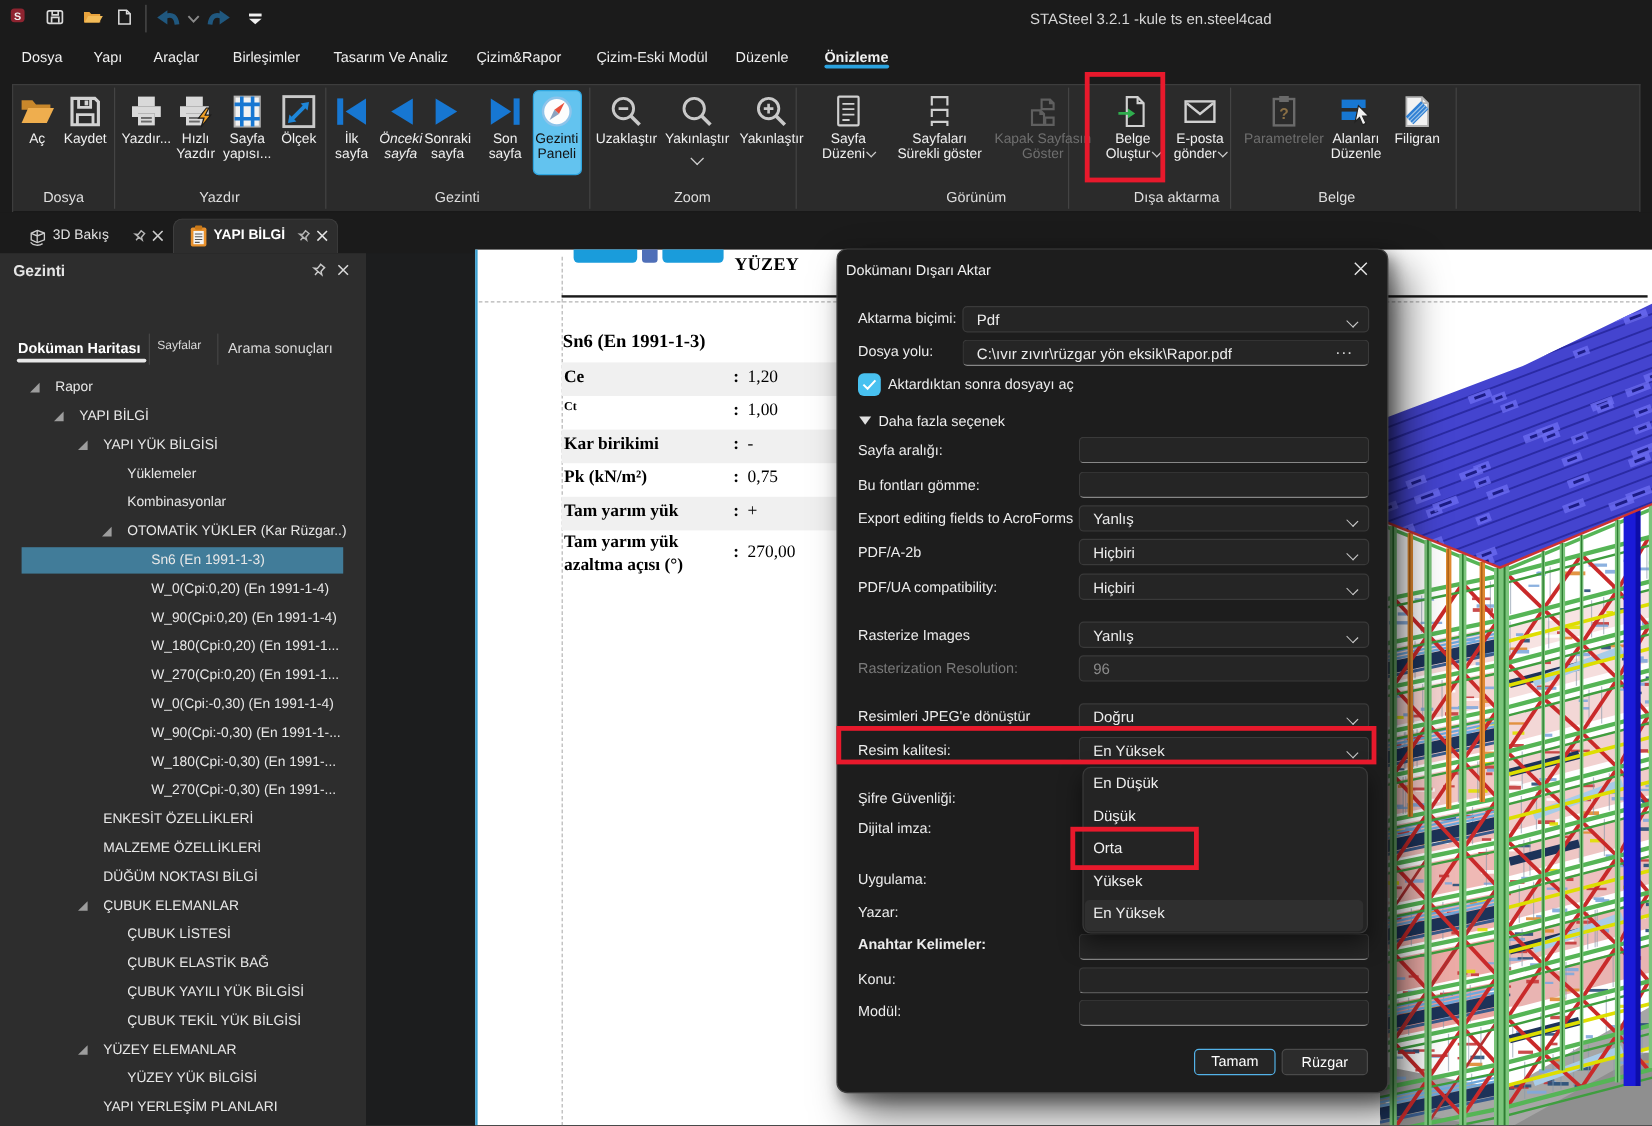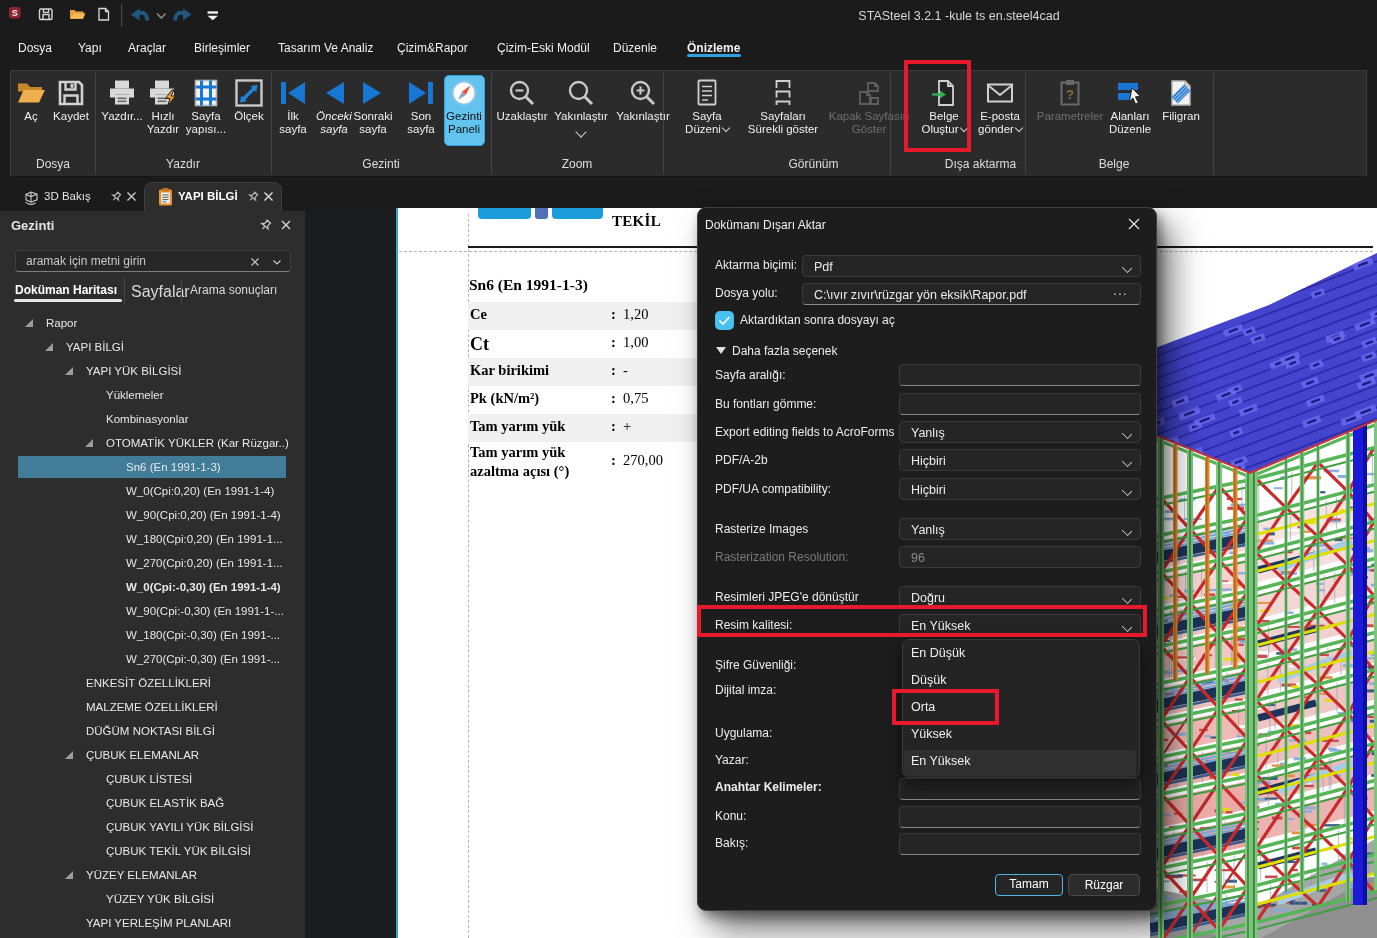--- a/index.html
+++ b/index.html
@@ -280,28 +280,28 @@
   </div>
 
   <div id="docarea"></div>
   <div id="page"></div>
   <div id="pagecontent">
   <div class="abs" style="left:468px;top:214px;width:1px;height:724px;border-left:1px dashed #b4b4b4;"></div>
   <div class="abs" style="left:399px;top:251px;width:974px;height:1px;border-top:1px dashed #b4b4b4;"></div>
   <div class="abs" style="left:478px;top:208px;width:53px;height:11px;background:#1a9cdb;border-radius:0 0 4px 4px;"></div>
   <div class="abs" style="left:535px;top:208px;width:13px;height:11px;background:#4f6fb8;border-radius:0 0 3px 3px;"></div>
   <div class="abs" style="left:552px;top:208px;width:51px;height:11px;background:#1a9cdb;border-radius:0 0 4px 4px;"></div>
-  <div class="abs serif" style="left:612px;top:213px;font-size:15px;font-weight:bold;letter-spacing:0.3px;">TEKİL</div>
+  <div class="abs serif" style="left:612px;top:213px;font-size:15px;font-weight:bold;letter-spacing:0.3px;">YÜZEY</div>
   <div class="abs" style="left:468px;top:246px;width:905px;height:2px;background:#1a1a1a;"></div>
   <div class="abs serif" style="left:469px;top:276px;font-size:15.5px;font-weight:bold;">Sn6 (En 1991-1-3)</div>
   <div class="abs" style="left:468px;top:302px;width:492px;height:28px;background:#f0f0f0;"></div>
   <div class="abs serif" style="left:470px;top:306px;font-size:14.5px;font-weight:bold;">Ce</div>
   <div class="abs serif" style="left:611px;top:306px;font-size:14.5px;font-weight:bold;">:</div>
   <div class="abs serif" style="left:623px;top:306px;font-size:14.5px;">1,20</div>
-  <div class="abs serif" style="left:470px;top:334px;font-size:18px;font-weight:bold;">Ct</div>
+  <div class="abs serif" style="left:470px;top:334px;font-size:10px;font-weight:bold;">Ct</div>
   <div class="abs serif" style="left:611px;top:334px;font-size:14.5px;font-weight:bold;">:</div>
   <div class="abs serif" style="left:623px;top:334px;font-size:14.5px;">1,00</div>
   <div class="abs" style="left:468px;top:358px;width:492px;height:28px;background:#f0f0f0;"></div>
   <div class="abs serif" style="left:470px;top:362px;font-size:14.5px;font-weight:bold;">Kar birikimi</div>
   <div class="abs serif" style="left:611px;top:362px;font-size:14.5px;font-weight:bold;">:</div>
   <div class="abs serif" style="left:623px;top:362px;font-size:14.5px;">-</div>
   <div class="abs serif" style="left:470px;top:390px;font-size:14.5px;font-weight:bold;">Pk (kN/m²)</div>
   <div class="abs serif" style="left:611px;top:390px;font-size:14.5px;font-weight:bold;">:</div>
   <div class="abs serif" style="left:623px;top:390px;font-size:14.5px;">0,75</div>
   <div class="abs" style="left:468px;top:414px;width:492px;height:28px;background:#f0f0f0;"></div>
@@ -1471,53 +1471,44 @@
   <div id="panel">
     <div class="abs" style="left:11px;top:7px;font-size:13px;font-weight:bold;color:#e4e4e4;">Gezinti</div>
     <svg class="abs" style="left:259px;top:7px" width="14" height="14" viewBox="0 0 14 14">
         <g transform="rotate(40 7 7)" stroke="#c9c9c9" stroke-width="1.2" fill="none">
           <path d="M4.2 2.6 h5.6 M5 2.6 v4.4 l-2.2 1.6 h8.4 l-2.2-1.6 v-4.4 M7 8.6 v3.8"></path>
         </g>
       </svg>
     <svg class="abs" style="left:279px;top:7px" width="14" height="14" viewBox="0 0 14 14">
         <path d="M3 3 L11 11 M11 3 L3 11" stroke="#d8d8d8" stroke-width="1.3"></path>
       </svg>
-    <div class="abs" style="left:15px;top:39px;width:276px;height:22px;background:#272727;border:1px solid #3f3f3f;border-bottom:1px solid #7f7f7f;border-radius:4px;">
-      <div class="abs" style="left:10px;top:3px;font-size:12px;color:#c9c9c9;">aramak için metni girin</div>
-      <svg class="abs" style="left:233px;top:5px" width="12" height="12" viewBox="0 0 12 12">
-          <path d="M2.5 2.5 L9.5 9.5 M9.5 2.5 L2.5 9.5" stroke="#c9c9c9" stroke-width="1.2"></path>
-        </svg>
-      <svg class="abs" style="left:255px;top:5px" width="12" height="12" viewBox="0 0 12 12">
-          <path d="M2.5 4.5 L6 8 L9.5 4.5" stroke="#c9c9c9" stroke-width="1.2" fill="none"></path>
-        </svg>
-    </div>
     <div class="abs" style="left:15px;top:72px;font-size:12px;font-weight:bold;color:#fff;">Doküman Haritası</div>
     <div class="abs" style="left:14px;top:88px;width:108px;height:3px;background:#e8e8e8;border-radius:2px;"></div>
-    <div class="abs" style="left:131px;top:72px;font-size:16px;color:#dadada;">Sayfalar</div>
+    <div class="abs" style="left:131px;top:72px;font-size:10px;color:#dadada;">Sayfalar</div>
     <div class="abs" style="left:190px;top:72px;font-size:12px;color:#dadada;">Arama sonuçları</div>
     <div class="abs" style="left:124px;top:67px;width:1px;height:26px;background:#454545;"></div>
     <div class="abs" style="left:181px;top:67px;width:1px;height:26px;background:#454545;"></div>
     <div id="tree">
     <div class="tri" style="left:25px;top:108px;"></div>
     <div class="treerow" style="left:46px;top:101px;">Rapor</div>
     <div class="tri" style="left:45px;top:132px;"></div>
     <div class="treerow" style="left:66px;top:125px;">YAPI BİLGİ</div>
     <div class="tri" style="left:65px;top:156px;"></div>
     <div class="treerow" style="left:86px;top:149px;">YAPI YÜK BİLGİSİ</div>
     <div class="treerow" style="left:106px;top:173px;">Yüklemeler</div>
     <div class="treerow" style="left:106px;top:197px;">Kombinasyonlar</div>
     <div class="tri" style="left:85px;top:228px;"></div>
     <div class="treerow" style="left:106px;top:221px;">OTOMATİK YÜKLER (Kar Rüzgar..)</div>
     <div class="abs" style="left:18px;top:245px;width:268px;height:22px;background:#417c99;"></div>
     <div class="treerow" style="left:126px;top:245px;">Sn6 (En 1991-1-3)</div>
     <div class="treerow" style="left:126px;top:269px;">W_0(Cpi:0,20) (En 1991-1-4)</div>
     <div class="treerow" style="left:126px;top:293px;">W_90(Cpi:0,20) (En 1991-1-4)</div>
     <div class="treerow" style="left:126px;top:317px;">W_180(Cpi:0,20) (En 1991-1...</div>
     <div class="treerow" style="left:126px;top:341px;">W_270(Cpi:0,20) (En 1991-1...</div>
-    <div class="treerow" style="left:126px;top:365px;font-weight:bold;">W_0(Cpi:-0,30) (En 1991-1-4)</div>
+    <div class="treerow" style="left:126px;top:365px;">W_0(Cpi:-0,30) (En 1991-1-4)</div>
     <div class="treerow" style="left:126px;top:389px;">W_90(Cpi:-0,30) (En 1991-1-...</div>
     <div class="treerow" style="left:126px;top:413px;">W_180(Cpi:-0,30) (En 1991-...</div>
     <div class="treerow" style="left:126px;top:437px;">W_270(Cpi:-0,30) (En 1991-...</div>
     <div class="treerow" style="left:86px;top:461px;">ENKESİT ÖZELLİKLERİ</div>
     <div class="treerow" style="left:86px;top:485px;">MALZEME ÖZELLİKLERİ</div>
     <div class="treerow" style="left:86px;top:509px;">DÜĞÜM NOKTASI BİLGİ</div>
     <div class="tri" style="left:65px;top:540px;"></div>
     <div class="treerow" style="left:86px;top:533px;">ÇUBUK ELEMANLAR</div>
     <div class="treerow" style="left:106px;top:557px;">ÇUBUK LİSTESİ</div>
     <div class="treerow" style="left:106px;top:581px;">ÇUBUK ELASTİK BAĞ</div>
@@ -1582,21 +1573,21 @@
     <div class="dlbl" style="left:17px;top:410px;color:#ececec;">Resim kalitesi:</div>
     <div class="fld combo" style="left:201px;top:406px;width:242px;border-bottom:2px solid #4cc2ff;">
         <div class="abs" style="left:11px;top:1px;color:#ececec;">En Yüksek</div>
       </div>
     <div class="dlbl" style="left:17px;top:450px;color:#ececec;">Şifre Güvenliği:</div>
     <div class="dlbl" style="left:17px;top:475px;color:#ececec;">Dijital imza:</div>
     <div class="dlbl" style="left:17px;top:518px;color:#ececec;">Uygulama:</div>
     <div class="dlbl" style="left:17px;top:545px;color:#ececec;">Yazar:</div>
     <div class="dlbl" style="left:17px;top:572px;color:#ececec;font-weight:bold;">Anahtar Kelimeler:</div>
     <div class="dlbl" style="left:17px;top:601px;color:#ececec;">Konu:</div>
-    <div class="dlbl" style="left:17px;top:628px;color:#ececec;">Bakış:</div>
+    <div class="dlbl" style="left:17px;top:628px;color:#ececec;">Modül:</div>
     <div class="fld" style="left:201px;top:570px;width:242px;border-bottom:1px solid #878787;"></div>
     <div class="fld" style="left:201px;top:598px;width:242px;border-bottom:1px solid #878787;"></div>
     <div class="fld" style="left:201px;top:625px;width:242px;border-bottom:1px solid #878787;"></div>
     <div class="abs" style="left:204px;top:431px;width:238px;height:139px;background:#242424;border:1px solid #3a3a3a;border-radius:7px;box-shadow:0 8px 18px rgba(0,0,0,0.5);z-index:5;"></div>
     <div class="abs" style="z-index:6;left:0;top:0;width:459px;height:703px;pointer-events:none;text-align:center;">
         <div class="abs" style="left:213px;top:438px;font-size:12.5px;color:#f0f0f0;">En Düşük</div>
         <div class="abs" style="left:213px;top:465px;font-size:12.5px;color:#f0f0f0;">Düşük</div>
         <div class="abs" style="left:213px;top:492px;font-size:12.5px;color:#f0f0f0;">Orta</div>
         <div class="abs" style="left:213px;top:519px;font-size:12.5px;color:#f0f0f0;">Yüksek</div>
         <div class="abs" style="left:206px;top:542px;width:232px;height:26px;background:#2f2f2f;border-radius:4px;"></div>

